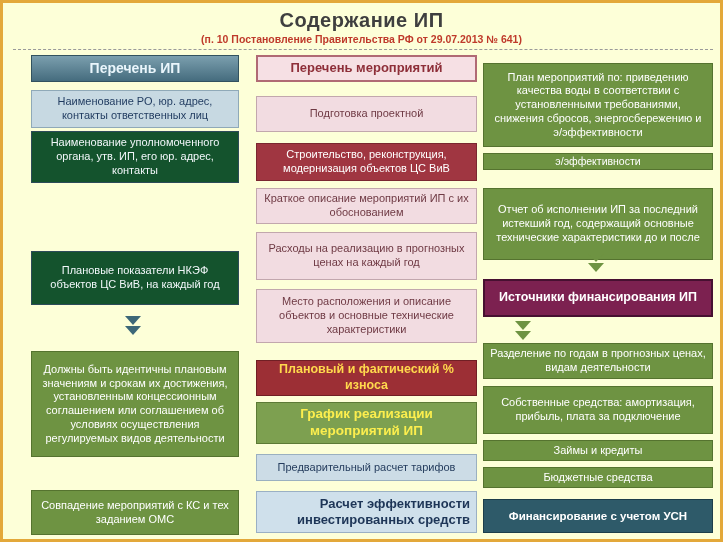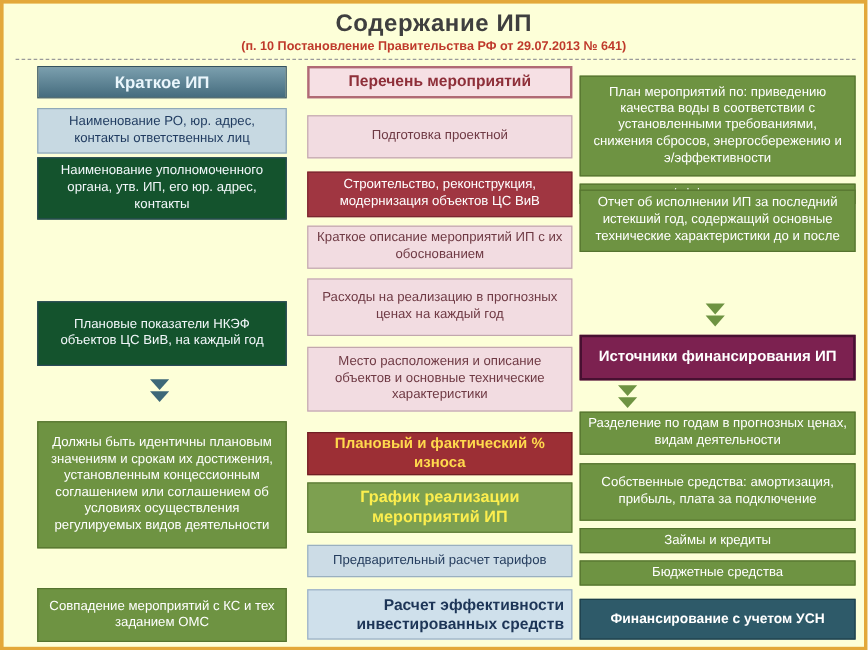--- a/index.html
+++ b/index.html
@@ -54,21 +54,21 @@
 </style>
 </head>
 <body>
 
 <div class="slide">
 
   <div class="title">Содержание ИП</div>
   <div class="subtitle">(п. 10 Постановление Правительства РФ от 29.07.2013 № 641)</div>
   <div class="dashes"></div>
 
-  <div class="box hdr-left" style="left:28px;top:52px;width:208px;height:27px;">Краткое ИП</div>
+  <div class="box hdr-left" style="left:28px;top:52px;width:208px;height:27px;">Перечень ИП</div>
   <div class="box lightblue" style="left:28px;top:87px;width:208px;height:38px;">Наименование РО, юр. адрес, контакты ответственных лиц</div>
   <div class="box darkteal" style="left:28px;top:128px;width:208px;height:52px;">Наименование уполномоченного органа, утв. ИП, его юр. адрес, контакты</div>
   <div class="box darkteal" style="left:28px;top:248px;width:208px;height:54px;">Плановые показатели НКЭФ объектов ЦС ВиВ, на каждый год</div>
 
   <div class="arrow" style="left:122px;top:312px;--c:#3d6878;">
     <span class="t"></span>
     <span class="t"></span>
   </div>
 
   <div class="box green" style="left:28px;top:348px;width:208px;height:106px;">Должны быть идентичны плановым значениям и срокам их достижения, установленным концессионным соглашением или соглашением об условиях осуществления регулируемых видов деятельности</div>
@@ -80,21 +80,21 @@
   <div class="box pink" style="left:253px;top:185px;width:221px;height:36px;">Краткое описание мероприятий ИП с их обоснованием</div>
   <div class="box pink" style="left:253px;top:229px;width:221px;height:48px;">Расходы на реализацию в прогнозных ценах на каждый год</div>
   <div class="box pink" style="left:253px;top:286px;width:221px;height:54px;">Место расположения и описание объектов и основные технические характеристики</div>
   <div class="box darkred-y" style="left:253px;top:357px;width:221px;height:36px;">Плановый и фактический % износа</div>
   <div class="box green-y" style="left:253px;top:399px;width:221px;height:42px;">График реализации мероприятий ИП</div>
   <div class="box bluegray" style="left:253px;top:451px;width:221px;height:27px;">Предварительный расчет тарифов</div>
   <div class="box bluebox" style="left:253px;top:488px;width:221px;height:42px;text-align:right;">Расчет эффективности инвестированных средств</div>
 
   <div class="box green" style="left:480px;top:60px;width:230px;height:84px;">План мероприятий по: приведению качества воды в соответствии с установленными требованиями, снижения сбросов, энергосбережению и э/эффективности</div>
   <div class="box green frag" style="left:480px;top:150px;width:230px;height:17px;">э/эффективности</div>
-  <div class="box green" style="left:480px;top:155px;width:230px;height:52px;">Отчет об исполнении ИП за последний истекший год, содержащий основные технические характеристики до и после</div>
+  <div class="box green" style="left:480px;top:185px;width:230px;height:72px;">Отчет об исполнении ИП за последний истекший год, содержащий основные технические характеристики до и после</div>
 
   <div class="arrow" style="left:585px;top:249px;--c:#6e9342;">
     <span class="t"></span>
     <span class="t"></span>
   </div>
 
   <div class="box maroon" style="left:480px;top:276px;width:230px;height:38px;">Источники финансирования ИП</div>
 
   <div class="arrow" style="left:512px;top:317px;--c:#6e9342;">
     <span class="t"></span>

